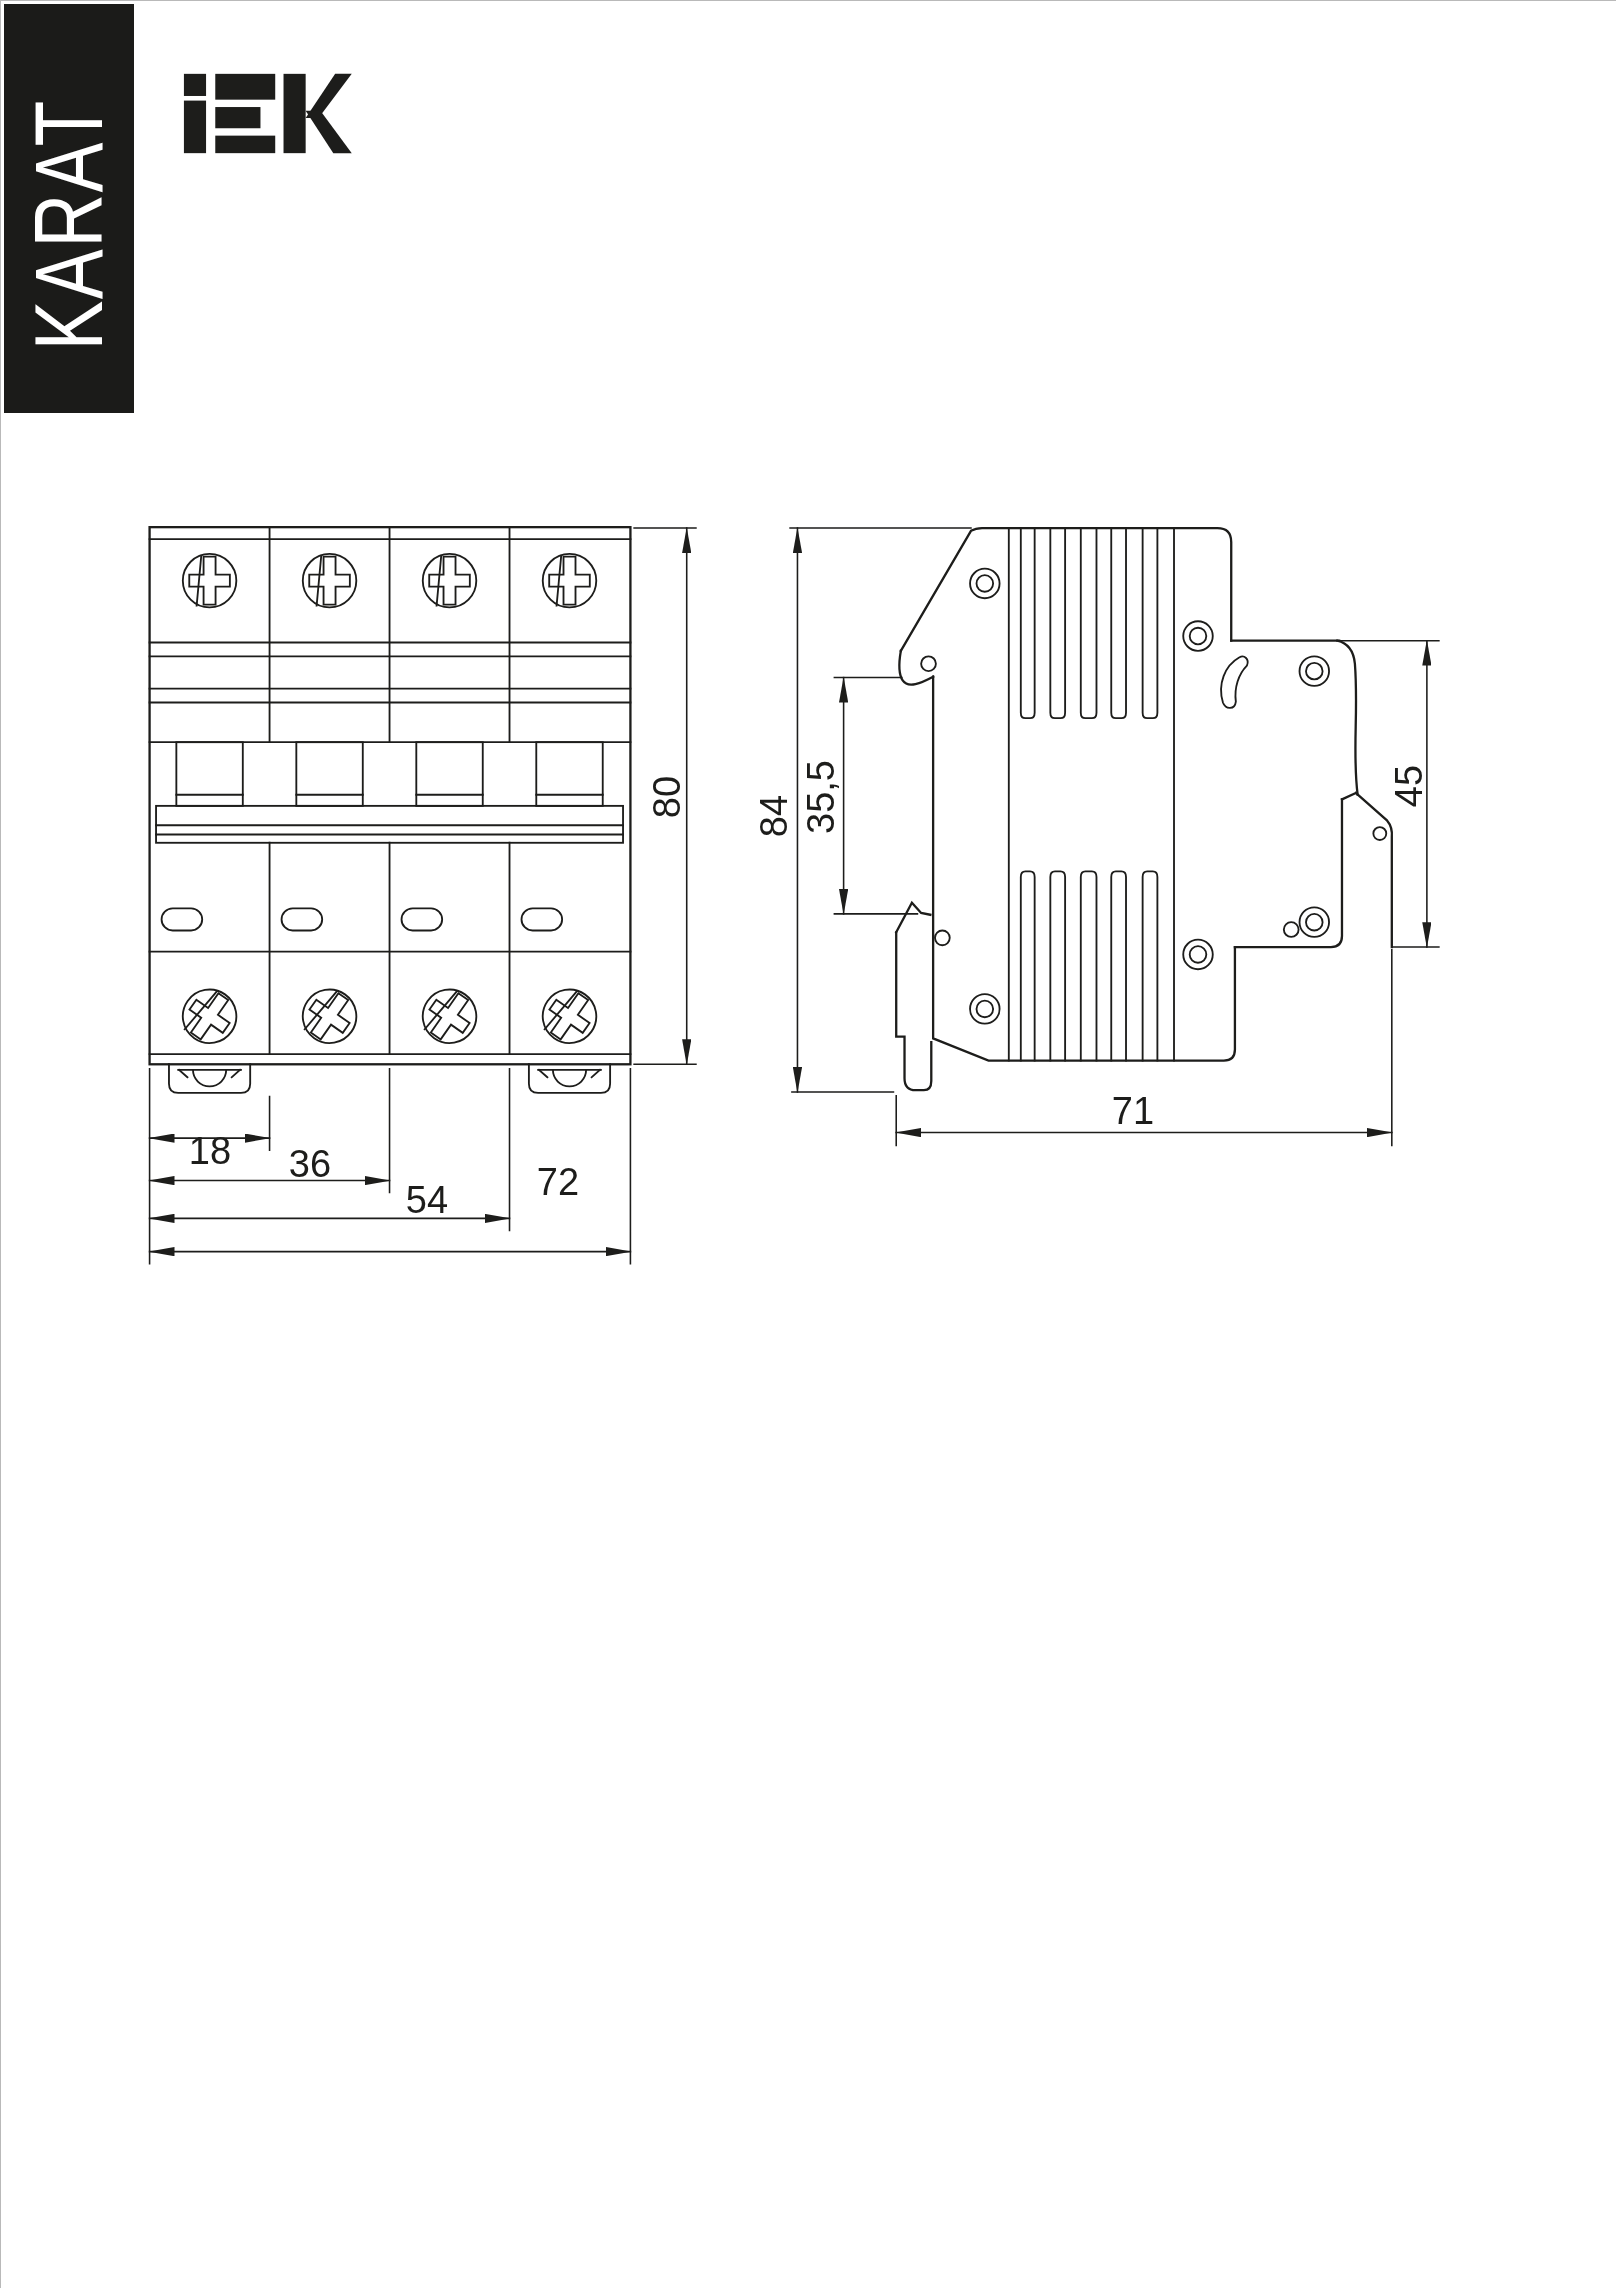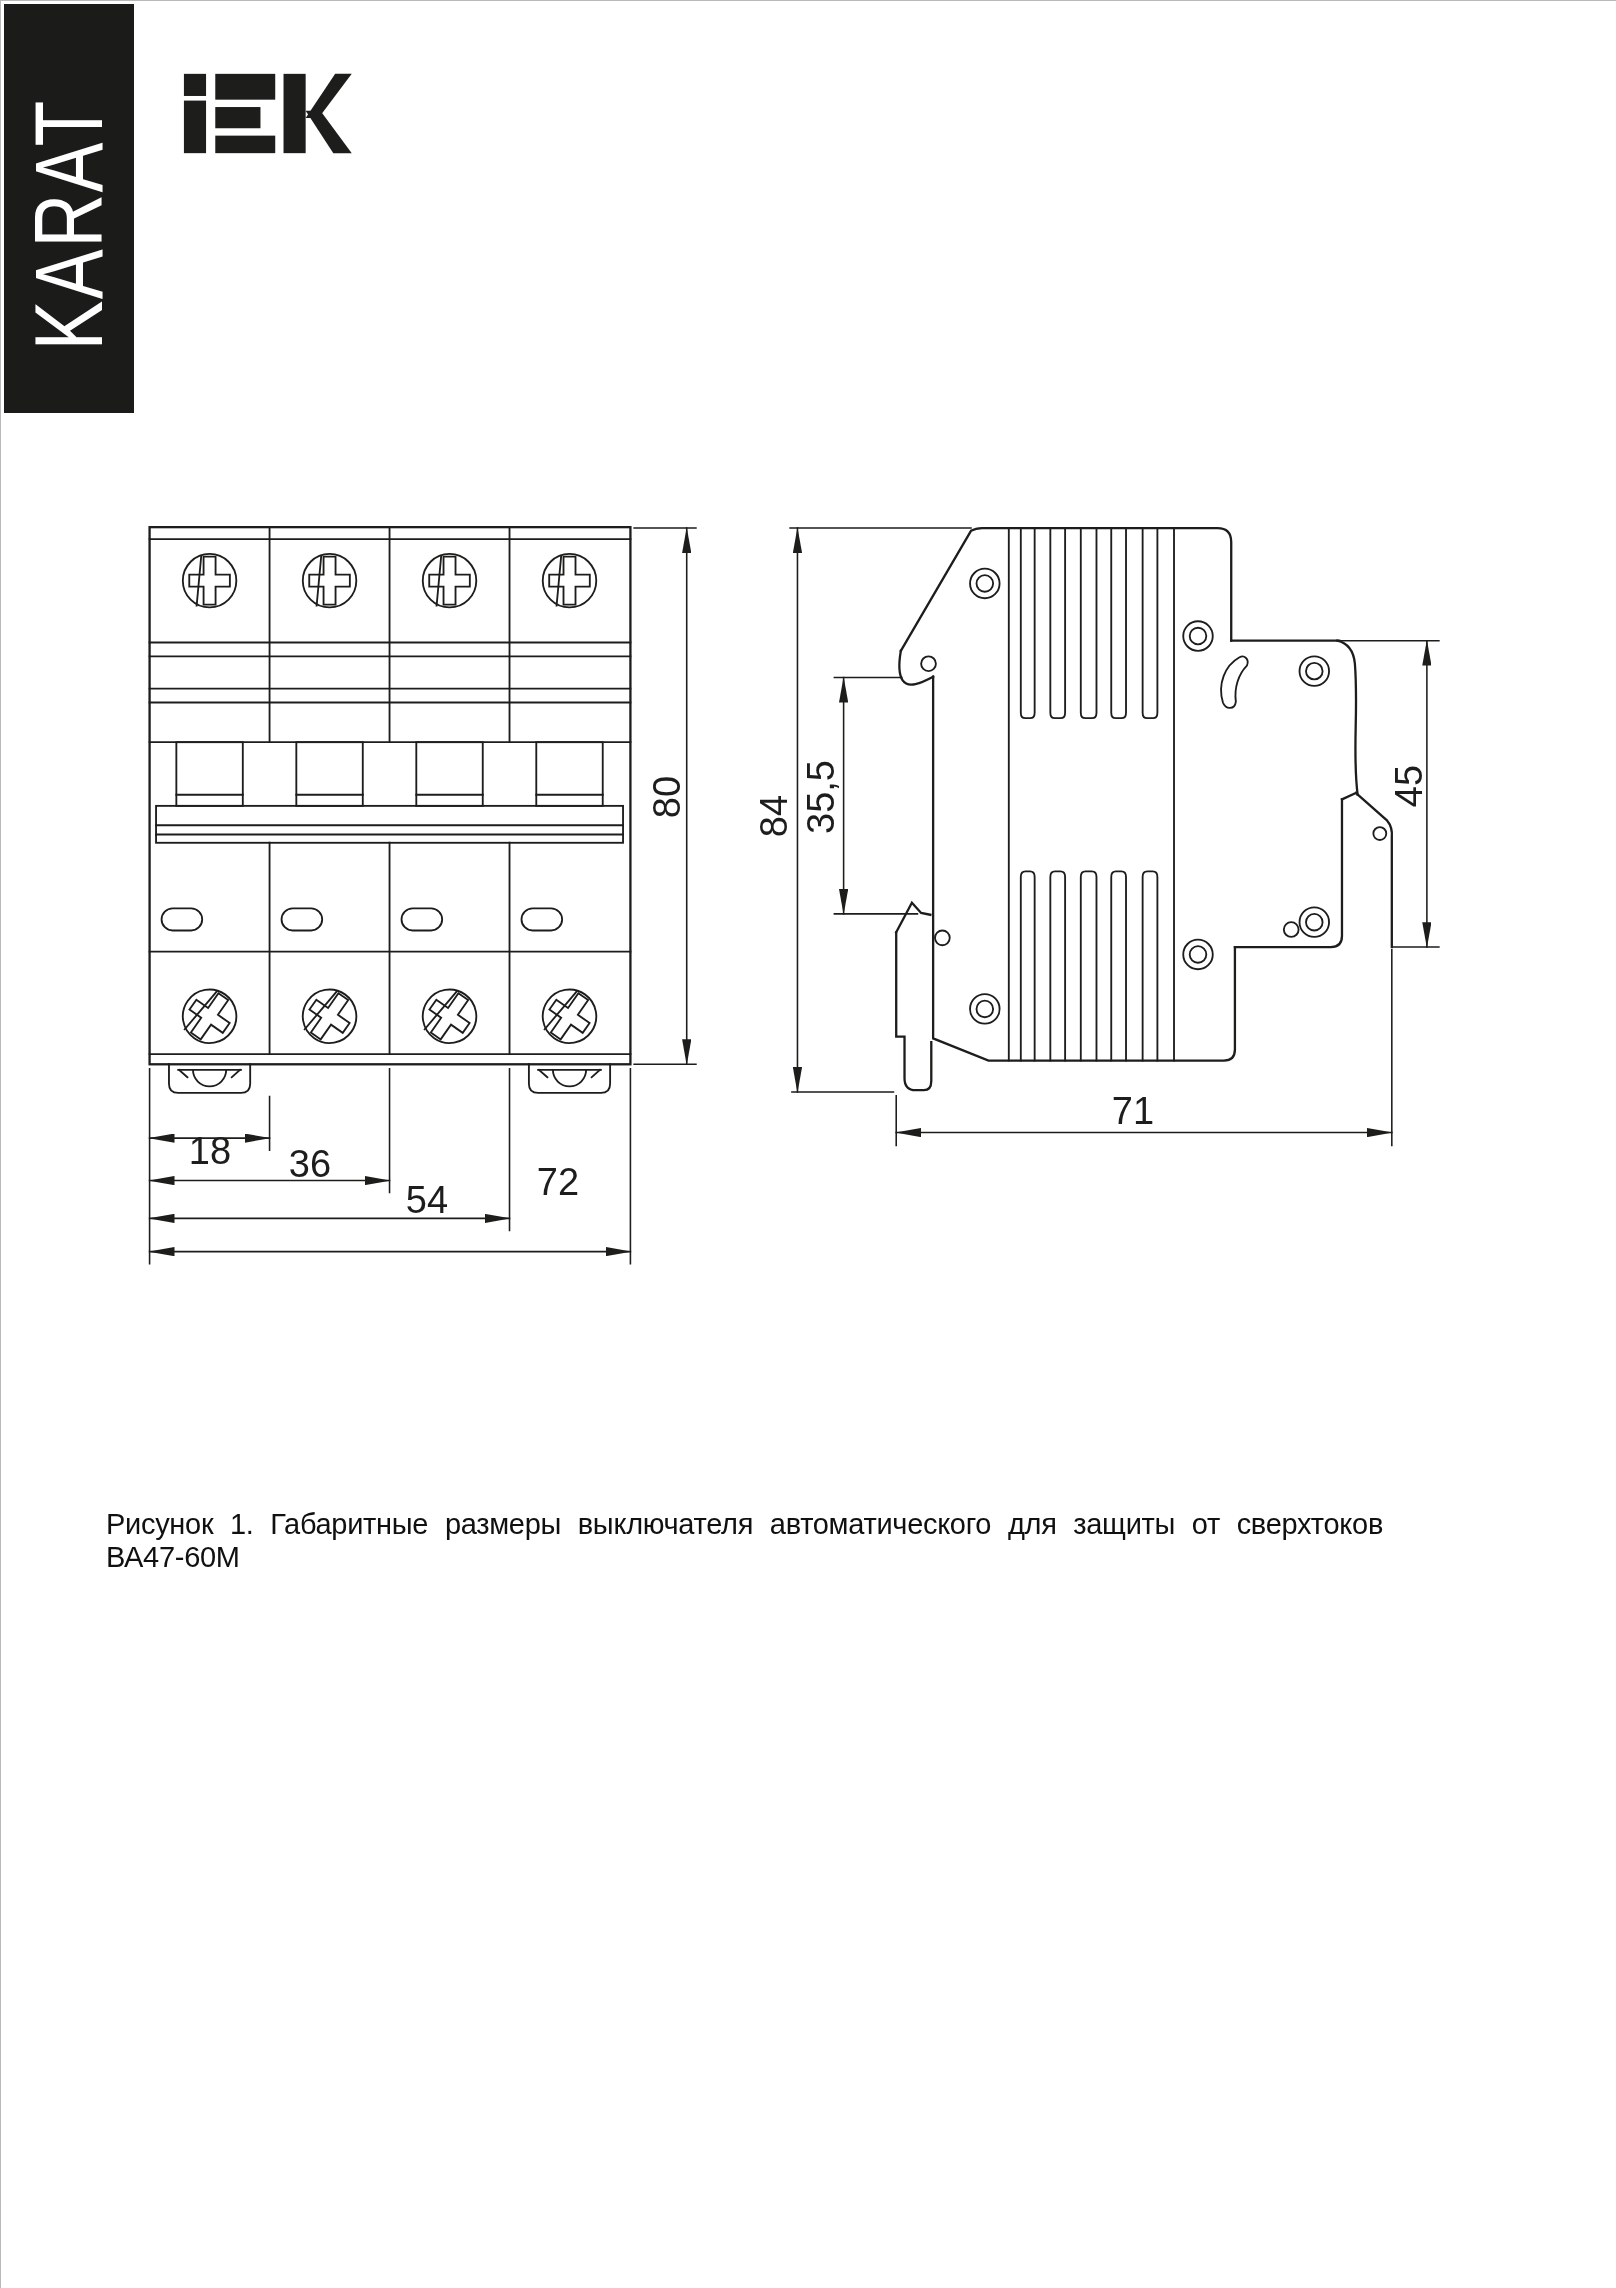--- a/index.html
+++ b/index.html
@@ -182,16 +182,15 @@
   <div class="dim" style="left:209px; top:1117px;margin-top:33px;">18</div>
   <div class="dim" style="left:309px; top:1163px;">36</div>
   <div class="dim" style="left:426px; top:1199px;">54</div>
   <div class="dim" style="left:557px; top:1181px;">72</div>
   <div class="dim rot" style="left:666px; top:796px;">80</div>
   <div class="dim rot" style="left:773px; top:815px;">84</div>
   <div class="dim rot" style="left:820px; top:796px;">35,5</div>
   <div class="dim rot" style="left:1408px; top:785px;">45</div>
   <div class="dim" style="left:1132px; top:1110px;">71</div>
 
-  <div class="caption">Рисунок 1. Габаритные размеры выключателя автоматического для защиты от сверхтоков ВА47-60М</div>
 
 </div>
 
 
 </body></html>

